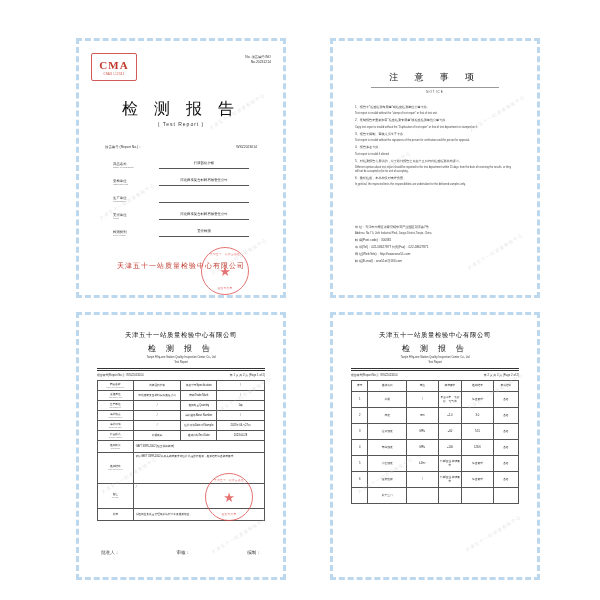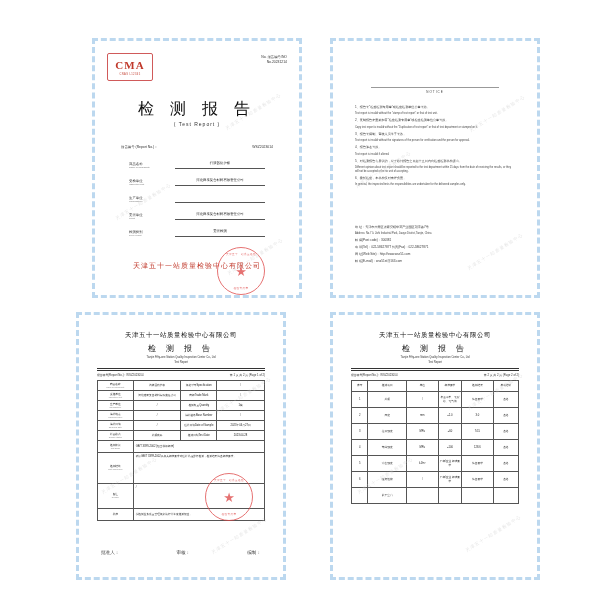--- a/index.html
+++ b/index.html
@@ -10,21 +10,21 @@
     color:#222;
     overflow:hidden;
   }
   .sheet{
     position:absolute;
     background:#ffffff;
     border:3px dashed #bcd8ef;
     box-sizing:border-box;
   }
   
-  #p1{left:92px;  top:38px;  width:210px; height:260px;}
+  #p1{left:76px;  top:38px;  width:210px; height:260px;}
   #p2{left:330px; top:38px;  width:210px; height:260px;}
   #p3{left:76px;  top:312px; width:210px; height:268px;}
   #p4{left:330px; top:312px; width:210px; height:268px;}
 
   .inner{position:absolute;left:8px;top:8px;right:8px;bottom:8px;}
 
   
   .tiny{font-size:3.1px;line-height:1.55;color:#3b3b3b;}
   .xtiny{font-size:2.6px;line-height:1.5;color:#444;}
 
@@ -213,20 +213,21 @@
       <div class="ring-bot">检验专用章</div>
     </div>
     <div class="wm" style="left:8px;top:150px;">天津五十一站质量检验中心</div>
     <div class="wm" style="left:118px;top:60px;">天津五十一站质量检验中心</div>
     <div class="wm" style="left:120px;top:205px;">天津五十一站质量检验中心</div>
   </div>
 </div>
 
 <div class="sheet" id="p2">
   <div class="inner">
+    <div class="p2-title">注 意 事 项</div>
     <div class="p2-rule"></div>
     <div class="p2-sub">NOTICE</div>
 
     <div class="p2-body tiny">
       <p>1、报告无“检验检测专用章”或检验检测单位公章无效。</p>
       <p class="xtiny">   Test report is invalid without the "stamp of test report" or that of test unit.</p>
       <p>2、复制报告未重新加盖“检验检测专用章”或检验检测单位公章无效。</p>
       <p class="xtiny">   Copy test report is invalid without the "Duplication of test report" or that of test department or stamped on it.</p>
       <p>3、报告无编制、审核人员签字无效。</p>
       <p class="xtiny">   Test report is invalid without the signatures of the person for verification and the person for approval.</p>

